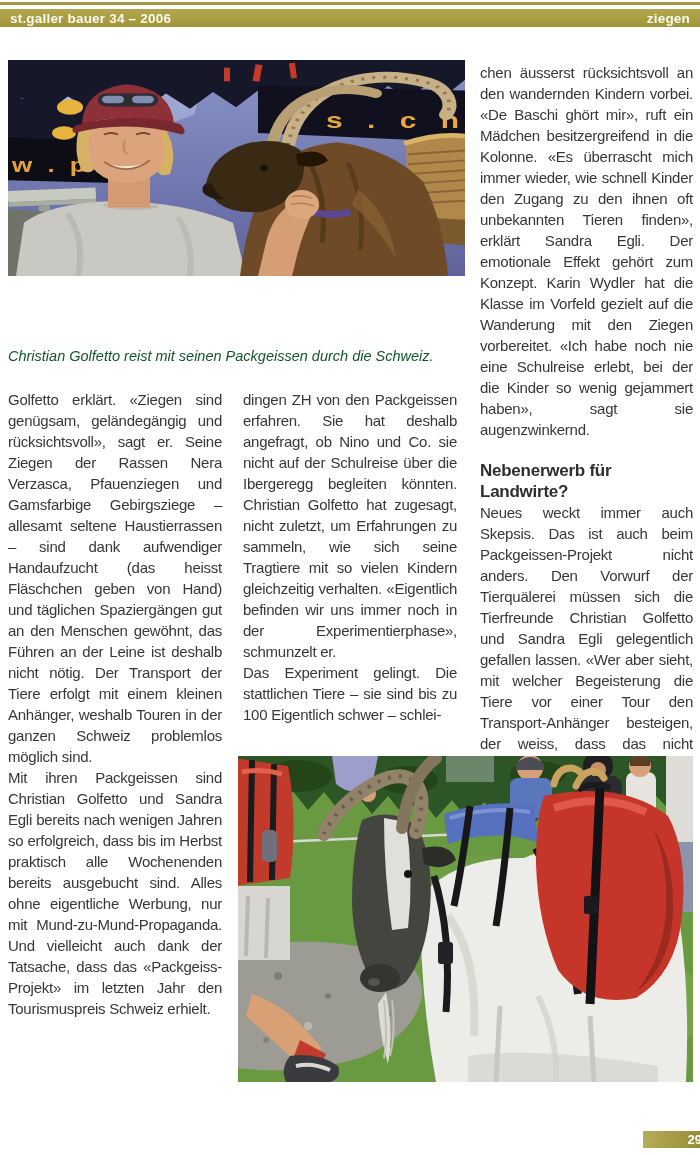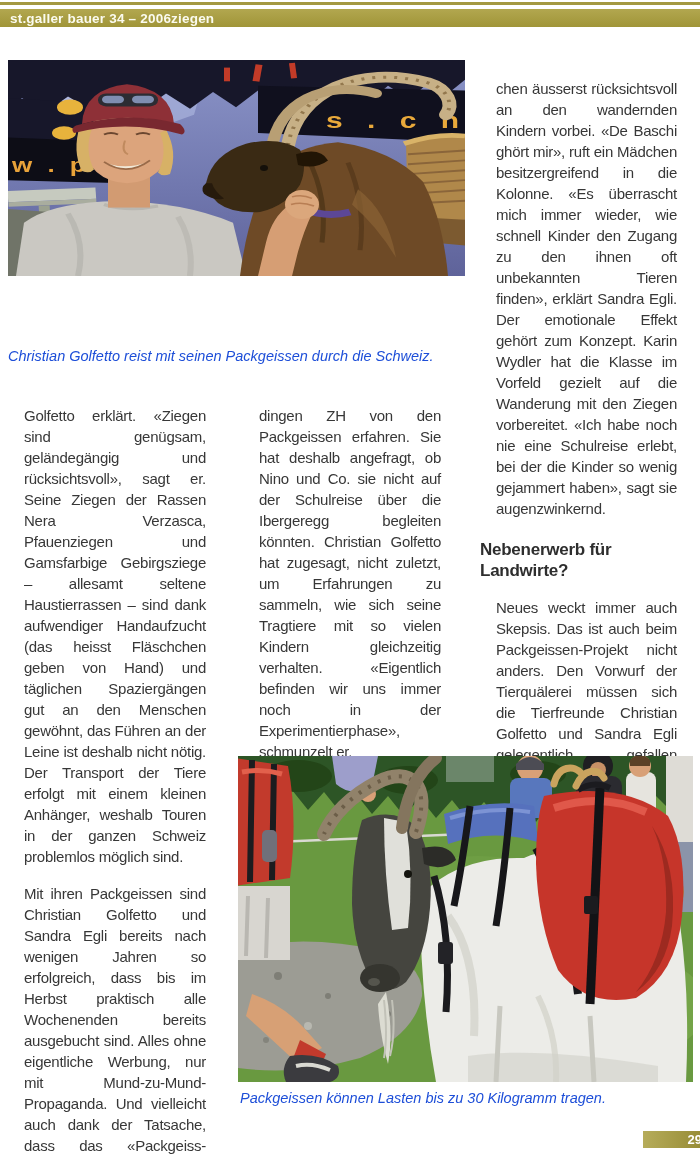--- a/index.html
+++ b/index.html
@@ -4,39 +4,39 @@
 <style>
   html,body { margin:0; padding:0; background:#ffffff; }
   .page {
     position:relative; width:700px; height:1155px; background:#fff;
     font-family:"Liberation Sans", sans-serif; overflow:hidden;
   }
   .top-rule { position:absolute; left:0; top:2px; width:100%; height:3px; background:#a49942; }
   .header-bar {
     position:absolute; left:0; top:9px; width:100%; height:18px;
     background:linear-gradient(180deg,#b2a74f 0%,#a09538 100%);
-    display:flex; justify-content:flex-start; align-items:center;
+    display:flex; justify-content:space-between; align-items:center;
     padding:0 10px; box-sizing:border-box;
     color:#fbfbef; font-weight:bold; font-size:13.5px; letter-spacing:.2px;
   }
   figure.photo { margin:0; position:absolute; }
   figure.photo svg { display:block; width:100%; height:100%; }
   .photo text { font-family:"Liberation Sans", sans-serif; }
   .photo1 { left:8px; top:60px; width:457px; height:216px; }
   .photo2 { left:238px; top:756px; width:455px; height:326px; }
   .caption {
-    position:absolute; font-style:italic; color:#1d4ed8; font-size:14.5px; line-height:18px;
+    position:absolute; font-style:italic; color:#14532d; font-size:14.5px; line-height:18px;
   }
   .caption1 { left:8px; top:347px; width:457px; }
   .caption2 { left:240px; top:1089px; width:455px; }
   .col {
     position:absolute; width:214px; font-size:15px; line-height:21px;
     color:#373737; text-align:justify; letter-spacing:-0.25px;
   }
-  .col p { margin:16px; }
+  .col p { margin:0; }
   .col h3 { margin:20px 0 0 0; font-size:17px; line-height:21px; color:#2e2e2e; text-align:left; }
   .col1 { left:8px;  top:389px; }
   .col2 { left:243px; top:389px; }
   .col3 { left:480px; top:62px; width:213px; }
   .page-num {
     position:absolute; left:643px; top:1131px; width:64px; height:17px;
     background:linear-gradient(90deg,#b6ac5a 0%,#948932 100%);
     color:#ffffff; font-weight:bold; font-size:13px;
     display:flex; align-items:center; justify-content:flex-end;
     padding-right:5px; box-sizing:border-box;
@@ -241,19 +241,18 @@
           <path d="M414,70 Q440,110 434,170 Q428,214 398,236 Q424,204 428,156 Q430,104 414,70 Z" fill="#9d2a20"></path>
           <path d="M316,52 Q364,36 408,56" stroke="#e0584a" stroke-width="8" fill="none"></path>
           <path d="M362,32 L352,248" stroke="#131316" stroke-width="9"></path>
           <rect x="346" y="140" width="14" height="18" rx="2" fill="#1b1b1f"></rect>
           <path d="M340,34 Q356,24 372,32" stroke="#1b1b1f" stroke-width="6" fill="none"></path>
         </g>
         <path d="M316,28 C320,10 336,8 344,18 M338,30 C346,12 360,12 366,22" stroke="#caa45e" stroke-width="7" fill="none" stroke-linecap="round"></path>
       </g>
     </svg>
   </figure>
-  <figcaption class="caption caption2">Packgeissen können Lasten bis zu 30 Kilogramm tragen.</figcaption>
 
   <div class="page-num">
     <span>29</span>
   </div>
 
 </div>
 
 </body></html>

